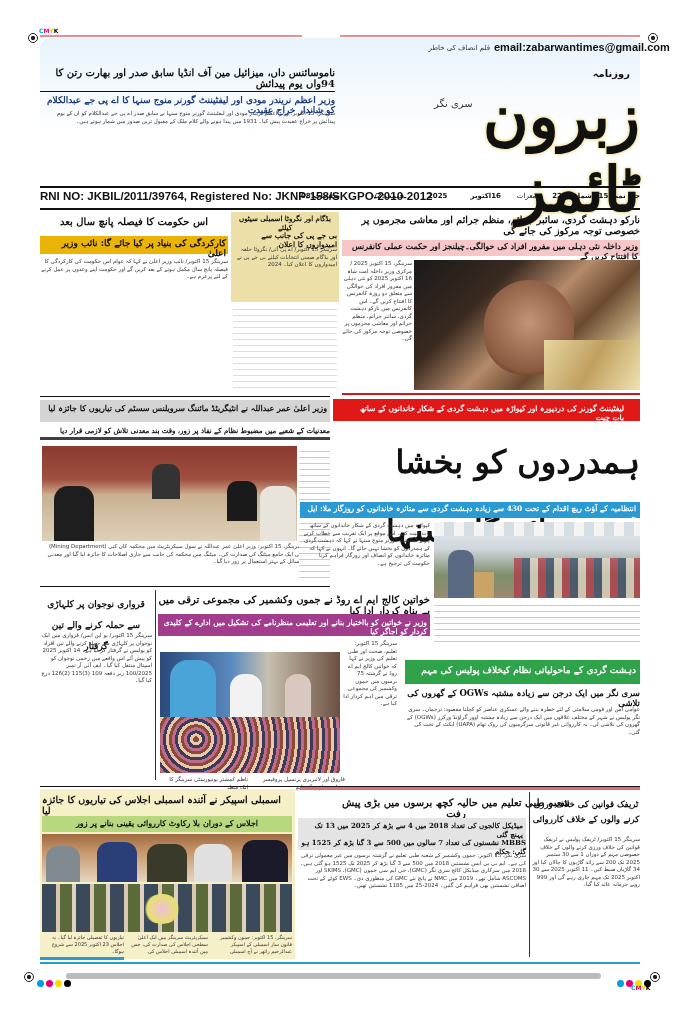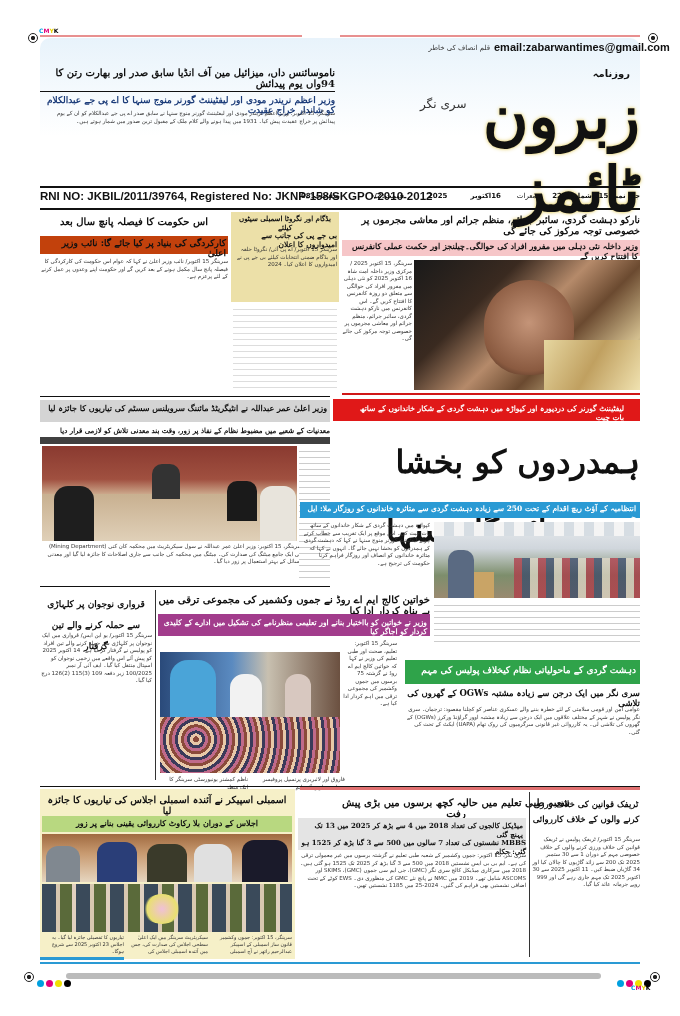--- a/index.html
+++ b/index.html
@@ -30,21 +30,21 @@
 <div class="abs cmyk" style="left:39px;top:27px;"><span class="c">C</span><span class="m">M</span><span class="y">Y</span><span class="k">K</span></div>
 <div class="abs pinkline" style="left:40px;top:35px;width:262px;"></div>
 <div class="abs pinkline" style="left:340px;top:35px;width:300px;"></div>
 <div class="abs reg" style="left:648px;top:33px;"></div>
 
 <div class="abs masthead" style="left:40px;top:38px;width:600px;height:140px;"></div>
 <div class="abs email" style="left:494px;top:41px;">email:zabarwantimes@gmail.com</div>
 <div class="abs rtl tiny" style="left:420px;top:44px;width:70px;font-size:7px;">قلم انصاف کی خاطر</div>
 <div class="abs rtl" style="left:590px;top:68px;width:40px;font-size:10px;font-weight:bold;">روزنامہ</div>
 <div class="abs rtl logo" style="left:345px;top:80px;width:295px;height:90px;">زبرون ٹائمز</div>
-<div class="abs tiny" style="left:420px;top:100px;font-size:12px;">سری نگر</div>
+<div class="abs tiny" style="left:434px;top:100px;font-size:10px;">سری نگر</div>
 
 <div class="abs rtl hl-black" style="left:40px;top:67px;width:295px;font-size:10px;border-bottom:1px solid #111;padding-bottom:2px;">ناموسائنس داں، میزائیل مین آف انڈیا سابق صدر اور بھارت رتن کا 94واں یوم پیدائش</div>
 <div class="abs rtl hl-black" style="left:40px;top:95px;width:295px;font-size:9px;color:#1d3d7a;">وزیر اعظم نریندر مودی اور لیفٹیننٹ گورنر منوج سنہا کا اے پی جے عبدالکلام کو شاندار خراج عقیدت</div>
 <div class="abs rtl bodytext" style="left:40px;top:110px;width:295px;height:62px;">سرینگر، 15 اکتوبر: وزیر اعظم نریندر مودی اور لیفٹیننٹ گورنر منوج سنہا نے سابق صدر اے پی جے عبدالکلام کو ان کے یوم پیدائش پر خراج عقیدت پیش کیا۔ 1931 میں پیدا ہونے والے کلام ملک کے مقبول ترین صدور میں شمار ہوتے ہیں۔</div>
 
 <div class="abs rule" style="left:40px;top:186px;width:600px;"></div>
 <div class="abs infoline" style="left:40px;top:190px;">RNI NO: JKBIL/2011/39764, Registered No: JKNP-158/SKGPO-2010-2012</div>
 <div class="abs rtl" style="left:300px;top:192px;width:40px;font-size:7px;font-weight:bold;">صفحات:08</div>
 <div class="abs rtl" style="left:362px;top:192px;width:42px;font-size:7px;font-weight:bold;">قیمت:2/-</div>
 <div class="abs" style="left:428px;top:192px;font-size:7px;font-weight:bold;">2025</div>
@@ -62,41 +62,41 @@
   <div style="position:absolute;left:130px;top:80px;width:96px;height:50px;background:linear-gradient(120deg,#e6d6a0,#c0a060,#f0e2b0);"></div>
 </div>
 <div class="abs" style="left:342px;top:393px;width:298px;height:2px;background:#d01818;"></div>
 
 <div class="abs" style="left:231px;top:212px;width:108px;height:90px;background:#ece0a8;"></div>
 <div class="abs rtl hl-black" style="left:233px;top:214px;width:104px;font-size:7px;text-align:center;">بڈگام اور نگروٹا اسمبلی سیٹوں کیلئے</div>
 <div class="abs rtl hl-black" style="left:233px;top:231px;width:104px;font-size:7.5px;">بی جے پی کی جانب سے امیدواروں کا اعلان</div>
 <div class="abs rtl bodytext" style="left:233px;top:246px;width:104px;height:54px;">سرینگر 15 اکتوبر/ اے پی آئی/ نگروٹا حلقہ اور بڈگام ضمنی انتخابات کیلئے بی جے پی نے امیدواروں کا اعلان کیا۔ 2024</div>
 
 <div class="abs rtl hl-black" style="left:40px;top:216px;width:188px;font-size:10px;text-align:center;">اس حکومت کا فیصلہ پانچ سال بعد</div>
-<div class="abs rtl hl-black" style="left:40px;top:236px;width:188px;height:18px;font-size:9px;background:#c2410c;padding:2px;box-sizing:border-box;">کارکردگی کی بنیاد پر کیا جائے گا: نائب وزیر اعلیٰ</div>
+<div class="abs rtl hl-black" style="left:40px;top:236px;width:188px;height:18px;font-size:9px;background:#eab308;padding:2px;box-sizing:border-box;">کارکردگی کی بنیاد پر کیا جائے گا: نائب وزیر اعلیٰ</div>
 <div class="abs rtl bodytext" style="left:40px;top:258px;width:188px;height:135px;">سرینگر 15 اکتوبر/ نائب وزیر اعلیٰ نے کہا کہ عوام اس حکومت کی کارکردگی کا فیصلہ پانچ سال مکمل ہونے کے بعد کریں گے اور حکومت اپنے وعدوں پر عمل کرنے کے لئے پرعزم ہے۔</div>
 <div class="abs rtl bodytext" style="left:233px;top:304px;width:104px;height:88px;background:repeating-linear-gradient(180deg,#fff 0 5px,#ddd 5px 6px);"></div>
 <div class="abs" style="left:40px;top:396px;width:290px;height:1px;background:#111;"></div>
 
 <div class="abs rtl hl-black" style="left:40px;top:400px;width:290px;height:22px;font-size:8px;background:#d4d4d4;padding:3px;box-sizing:border-box;">وزیر اعلیٰ عمر عبداللہ نے انٹیگریٹڈ مائننگ سرویلنس سسٹم کی تیاریوں کا جائزہ لیا</div>
-<div class="abs rtl hl-black" style="left:40px;top:426px;width:290px;font-size:7px;border-bottom:7px solid #404040;padding-bottom:2px;">معدنیات کے شعبے میں مضبوط نظام کے نفاذ پر زور، وقت بند معدنی تلاش کو لازمی قرار دیا</div>
+<div class="abs rtl hl-black" style="left:40px;top:426px;width:290px;font-size:7px;border-bottom:3px solid #404040;padding-bottom:2px;">معدنیات کے شعبے میں مضبوط نظام کے نفاذ پر زور، وقت بند معدنی تلاش کو لازمی قرار دیا</div>
 <div class="abs photo" style="left:42px;top:446px;width:255px;height:95px;background:linear-gradient(180deg,#8a3a30 0%,#a05040 35%,#d8c0a0 55%,#e8dcc8 100%);">
   <div style="position:absolute;left:0;top:48px;width:255px;height:47px;background:linear-gradient(180deg,#c8b090,#e0d0b8);"></div>
   <div style="position:absolute;left:12px;top:40px;width:40px;height:55px;background:#1e1e1e;border-radius:14px 14px 0 0;"></div>
   <div style="position:absolute;left:110px;top:18px;width:28px;height:35px;background:#333;border-radius:10px 10px 0 0;"></div>
   <div style="position:absolute;left:185px;top:35px;width:30px;height:40px;background:#1a1a1a;border-radius:10px 10px 0 0;"></div>
   <div style="position:absolute;left:218px;top:40px;width:36px;height:55px;background:#e8e4dc;border-radius:12px 12px 0 0;"></div>
 </div>
 <div class="abs rtl bodytext" style="left:40px;top:543px;width:262px;height:40px;">سرینگر، 15 اکتوبر: وزیر اعلیٰ عمر عبداللہ نے سول سیکریٹریٹ میں محکمہ کان کنی (Mining Department) کی ایک جامع میٹنگ کی صدارت کی۔ میٹنگ میں محکمہ کی جانب سے جاری اصلاحات کا جائزہ لیا گیا اور معدنی وسائل کے بہتر استعمال پر زور دیا گیا۔</div>
 <div class="abs rtl bodytext" style="left:299px;top:446px;width:31px;height:136px;background:repeating-linear-gradient(180deg,#fff 0 5px,#ccc 5px 6px);"></div>
 <div class="abs" style="left:40px;top:586px;width:290px;height:1px;background:#111;"></div>
 
 <div class="abs rtl hl-black" style="left:333px;top:399px;width:307px;height:22px;font-size:7.5px;background:#e01818;color:#fff;padding:5px 16px;box-sizing:border-box;">لیفٹیننٹ گورنر کی دردپورہ اور کپواڑہ میں دہشت گردی کے شکار خاندانوں کے ساتھ بات چیت</div>
 <div class="abs rtl strip" style="left:333px;top:428px;width:307px;height:68px;font-size:32px;line-height:68px;color:#111;">ہمدردوں کو بخشا نہیں جائے گا: سنہا</div>
-<div class="abs rtl strip" style="left:300px;top:502px;width:340px;height:16px;font-size:7.5px;background:#2a9ad4;color:#fff;padding:2px 4px;box-sizing:border-box;">انتظامیہ کے آؤٹ ریچ اقدام کے تحت 250 سے زیادہ دہشت گردی سے متاثرہ خاندانوں کو روزگار ملا: ایل جی</div>
+<div class="abs rtl strip" style="left:300px;top:502px;width:340px;height:16px;font-size:7.5px;background:#2a9ad4;color:#fff;padding:2px 4px;box-sizing:border-box;">انتظامیہ کے آؤٹ ریچ اقدام کے تحت 430 سے زیادہ دہشت گردی سے متاثرہ خاندانوں کو روزگار ملا: ایل جی</div>
 <div class="abs rtl bodytext" style="left:300px;top:522px;width:130px;height:60px;">کپواڑہ میں دہشت گردی کے شکار خاندانوں کے ساتھ بات چیت کی۔ اس موقع پر ایک تقریب سے خطاب کرتے ہوئے لیفٹیننٹ گورنر منوج سنہا نے کہا کہ دہشت گردی کے ہمدردوں کو بخشا نہیں جائے گا۔ انہوں نے کہا کہ متاثرہ خاندانوں کو انصاف اور روزگار فراہم کرنا حکومت کی ترجیح ہے۔</div>
 <div class="abs photo" style="left:434px;top:522px;width:206px;height:76px;background:linear-gradient(180deg,#e8ecef 0%,#d0d6dc 35%,#7d8e6c 70%,#9a8a70 100%);">
   <div style="position:absolute;left:0;top:0;width:206px;height:14px;background:repeating-linear-gradient(90deg,#f4f4f4 0 10px,#d6dde3 10px 20px);"></div>
   <div style="position:absolute;left:14px;top:28px;width:26px;height:48px;background:#5a6a82;border-radius:10px 10px 0 0;"></div>
   <div style="position:absolute;left:40px;top:50px;width:20px;height:26px;background:#c9a466;"></div>
   <div style="position:absolute;left:80px;top:36px;width:126px;height:40px;background:repeating-linear-gradient(90deg,#b03a48 0 8px,#3a4a6a 8px 16px,#e0d8c8 16px 24px);opacity:.75;"></div>
 </div>
 <div class="abs rtl bodytext" style="left:434px;top:600px;width:206px;height:45px;background:repeating-linear-gradient(180deg,#fff 0 5px,#ccc 5px 6px);"></div>
 
 <div class="abs" style="left:155px;top:590px;width:1px;height:190px;background:#333;"></div>
@@ -116,21 +116,21 @@
 <div class="abs rtl tiny" style="left:160px;top:775px;width:88px;font-size:5.5px;">ناظم کمشنر یونیورسٹی سرینگر کا ایک منظر</div>
 
 <div class="abs rtl strip" style="left:405px;top:660px;width:235px;height:24px;font-size:9px;background:#2fa34a;color:#fff;padding:5px 4px;box-sizing:border-box;">دہشت گردی کے ماحولیاتی نظام کیخلاف پولیس کی مہم</div>
 <div class="abs rtl hl-black" style="left:405px;top:688px;width:235px;font-size:8.5px;">سری نگر میں ایک درجن سے زیادہ مشتبہ OGWs کے گھروں کی تلاشی</div>
 <div class="abs rtl bodytext" style="left:405px;top:706px;width:235px;height:76px;">عوامی امن اور قومی سلامتی کے لئے خطرہ بننے والے عسکری عناصر کو کچلنا مقصود: ترجمان۔ سری نگر پولیس نے شہر کے مختلف علاقوں میں ایک درجن سے زیادہ مشتبہ اوور گراؤنڈ ورکرز (OGWs) کے گھروں کی تلاشی لی۔ یہ کارروائی غیر قانونی سرگرمیوں کی روک تھام (UAPA) ایکٹ کے تحت کی گئی۔</div>
 
 <div class="abs" style="left:40px;top:786px;width:600px;height:1px;background:#111;"></div>
 <div class="abs" style="left:300px;top:787px;width:340px;height:3px;background:#e07070;"></div>
 
 <div class="abs" style="left:40px;top:789px;width:255px;height:170px;background:#f6f0c8;"></div>
-<div class="abs rtl hl-black" style="left:42px;top:794px;width:250px;font-size:9.5px;text-align:center;">اسمبلی اسپیکر نے آئندہ اسمبلی اجلاس کی تیاریوں کا جائزہ لیا</div>
+<div class="abs rtl hl-black" style="left:42px;top:794px;width:250px;font-size:9.5px;text-align:left;">اسمبلی اسپیکر نے آئندہ اسمبلی اجلاس کی تیاریوں کا جائزہ لیا</div>
 <div class="abs rtl hl-black" style="left:42px;top:816px;width:250px;height:16px;font-size:8px;background:#b8d880;padding:2px;box-sizing:border-box;text-align:center;">اجلاس کے دوران بلا رکاوٹ کارروائی یقینی بنانے پر زور</div>
 <div class="abs photo" style="left:42px;top:834px;width:250px;height:48px;background:linear-gradient(180deg,#a06a40 0%,#c89a70 40%,#e6d6c0 100%);">
   <div style="position:absolute;left:4px;top:12px;width:34px;height:36px;background:#808890;border-radius:12px 12px 0 0;"></div>
   <div style="position:absolute;left:55px;top:8px;width:40px;height:40px;background:#2a3e78;border-radius:12px 12px 0 0;"></div>
   <div style="position:absolute;left:105px;top:10px;width:40px;height:38px;background:#3a3a2a;border-radius:12px 12px 0 0;"></div>
   <div style="position:absolute;left:152px;top:10px;width:38px;height:38px;background:#e0e0e0;border-radius:12px 12px 0 0;"></div>
   <div style="position:absolute;left:200px;top:6px;width:46px;height:42px;background:#1a1a2a;border-radius:12px 12px 0 0;"></div>
 </div>
 <div class="abs photo" style="left:42px;top:884px;width:250px;height:48px;background:repeating-linear-gradient(90deg,#3a4a5a 0 14px,#d8c8b0 14px 18px,#5a6a3a 18px 30px,#e0d0c0 30px 34px);">
   <div style="position:absolute;left:100px;top:10px;width:40px;height:30px;border-radius:50%;background:radial-gradient(circle,#f0c0d8 0%,#e8e070 60%,transparent 70%);"></div>

